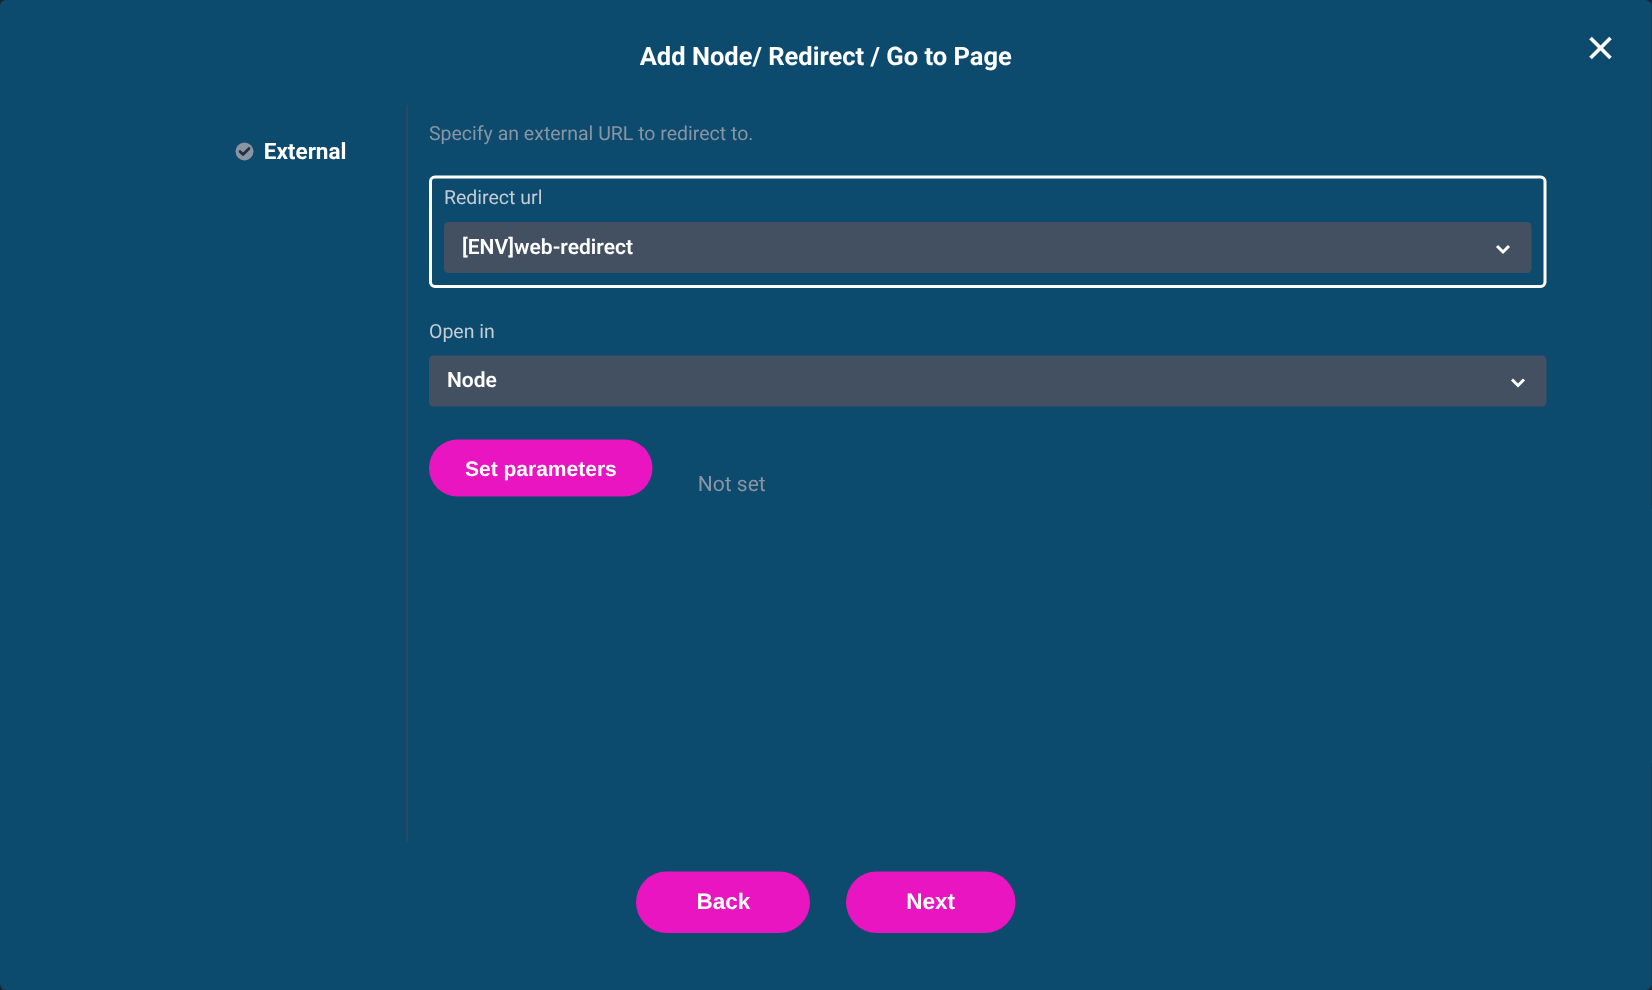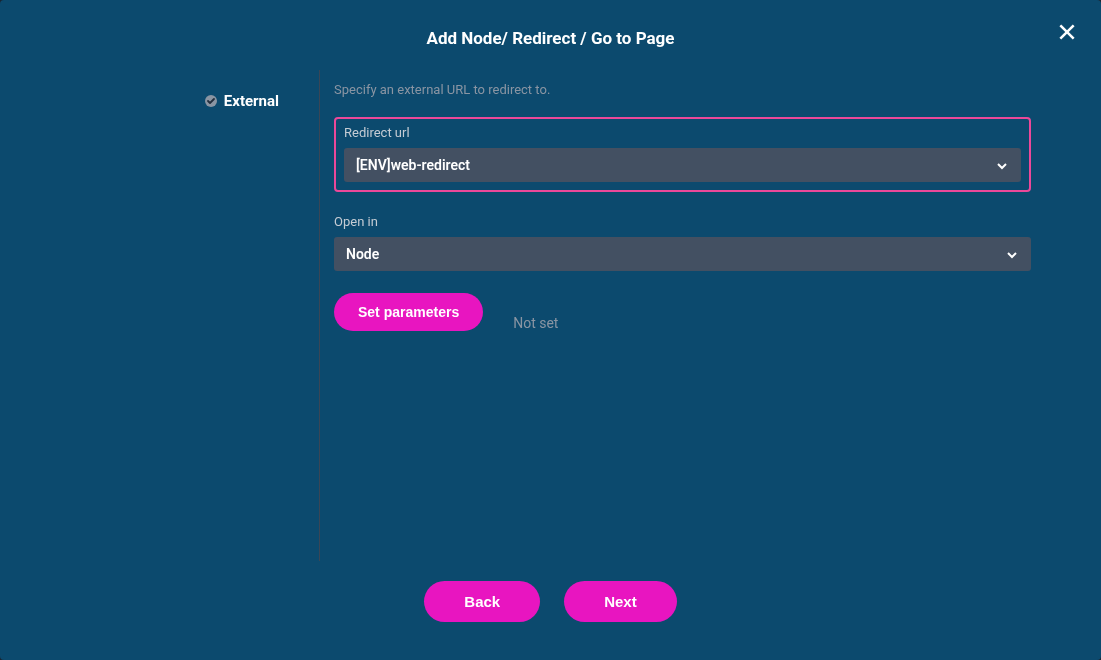--- a/index.html
+++ b/index.html
@@ -59,21 +59,21 @@
       stroke-width: 3;
     }
     
     .modal-body {
       flex: 1;
       display: flex;
       padding: 0 0 0 0;
     }
     
     .sidebar {
-      width: 320px;
+      width: 272px;
       border-right: 1px solid #3a4656;
       padding: 12px 0 12px 0;
     }
     
     .sidebar-item {
       display: flex;
       align-items: center;
       justify-content: flex-end;
       gap: 6px;
       padding: 10px 40px 10px 20px;
@@ -109,21 +109,21 @@
       color: #8a95a3;
       font-size: 13px;
       margin-bottom: 20px;
     }
     
     .field-group {
       margin-bottom: 22px;
     }
     
     .field-group.highlighted {
-      border: 2px solid #ec4899;
+      border: 2px solid #ffffff;
       border-radius: 4px;
       padding: 6px 8px 8px 8px;
     }
     
     .field-label {
       color: #c5ccd4;
       font-size: 13px;
       margin-bottom: 8px;
       display: block;
     }

